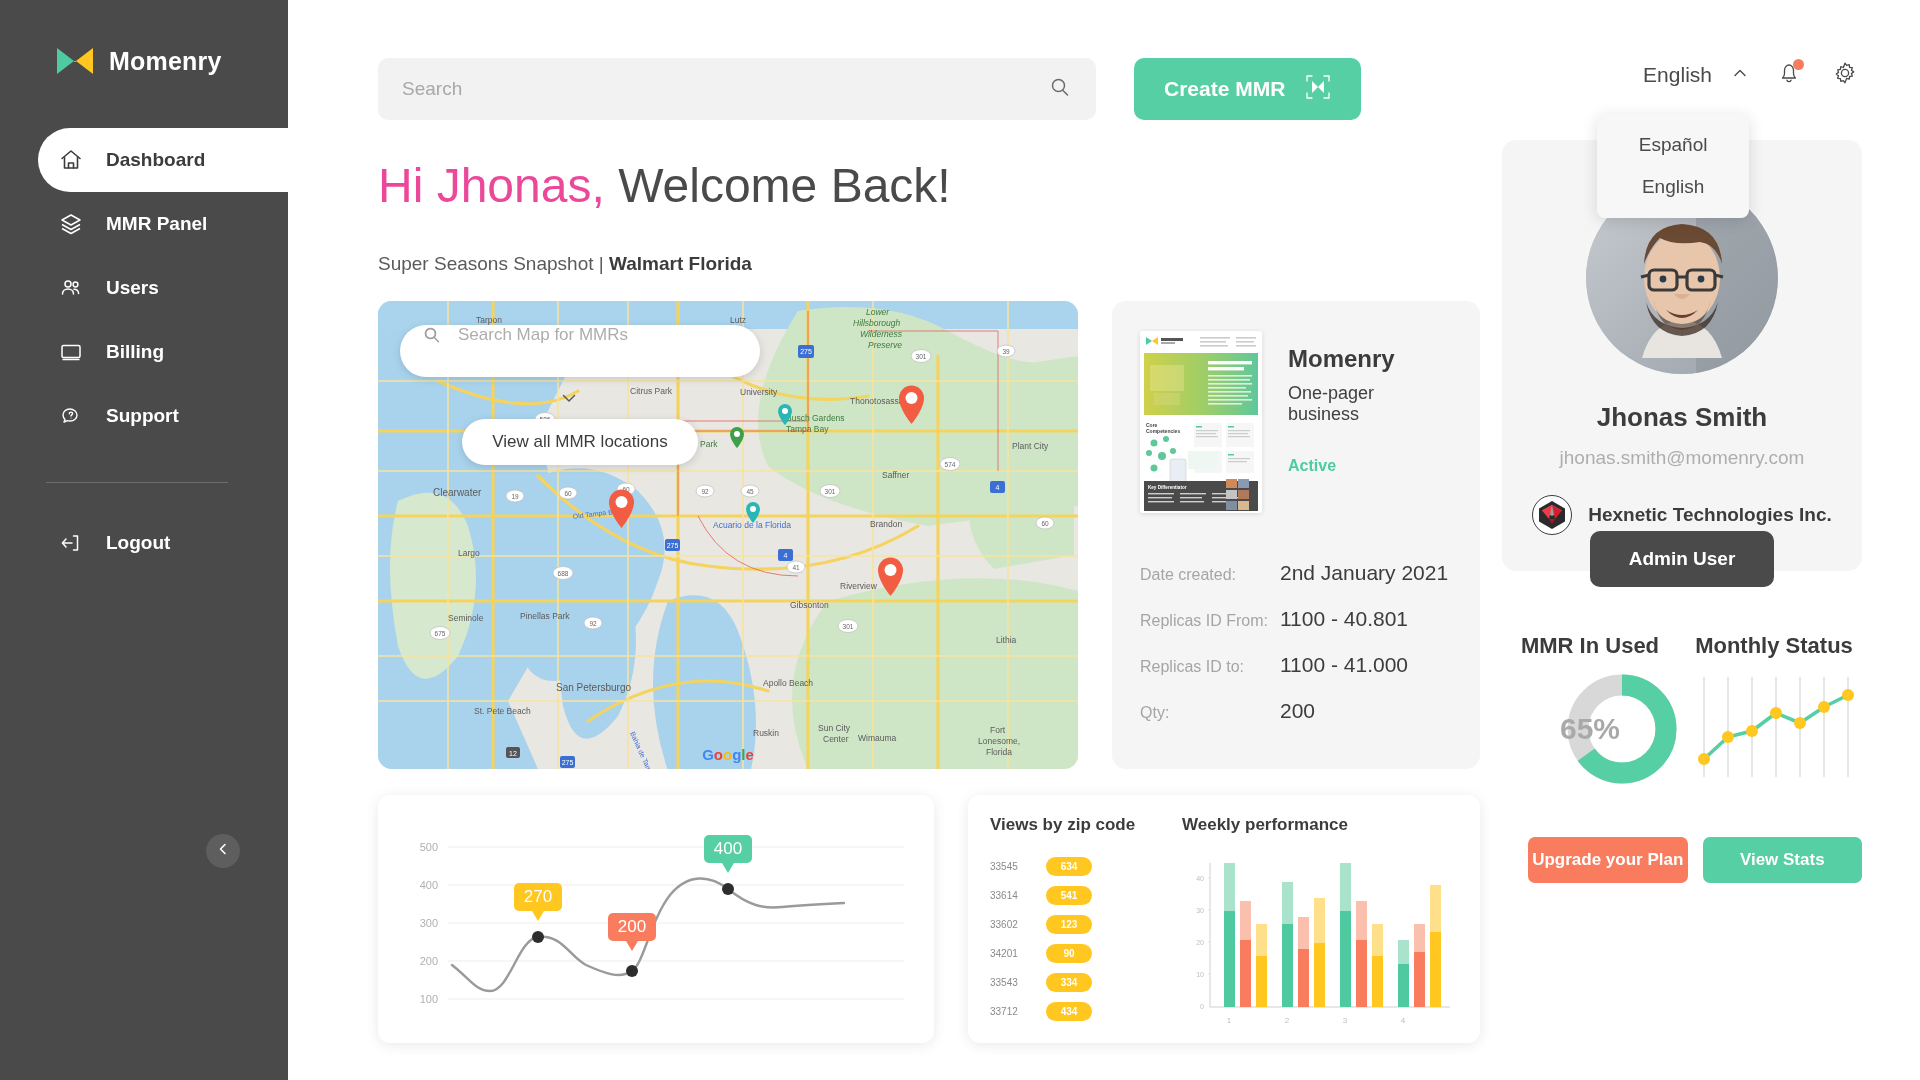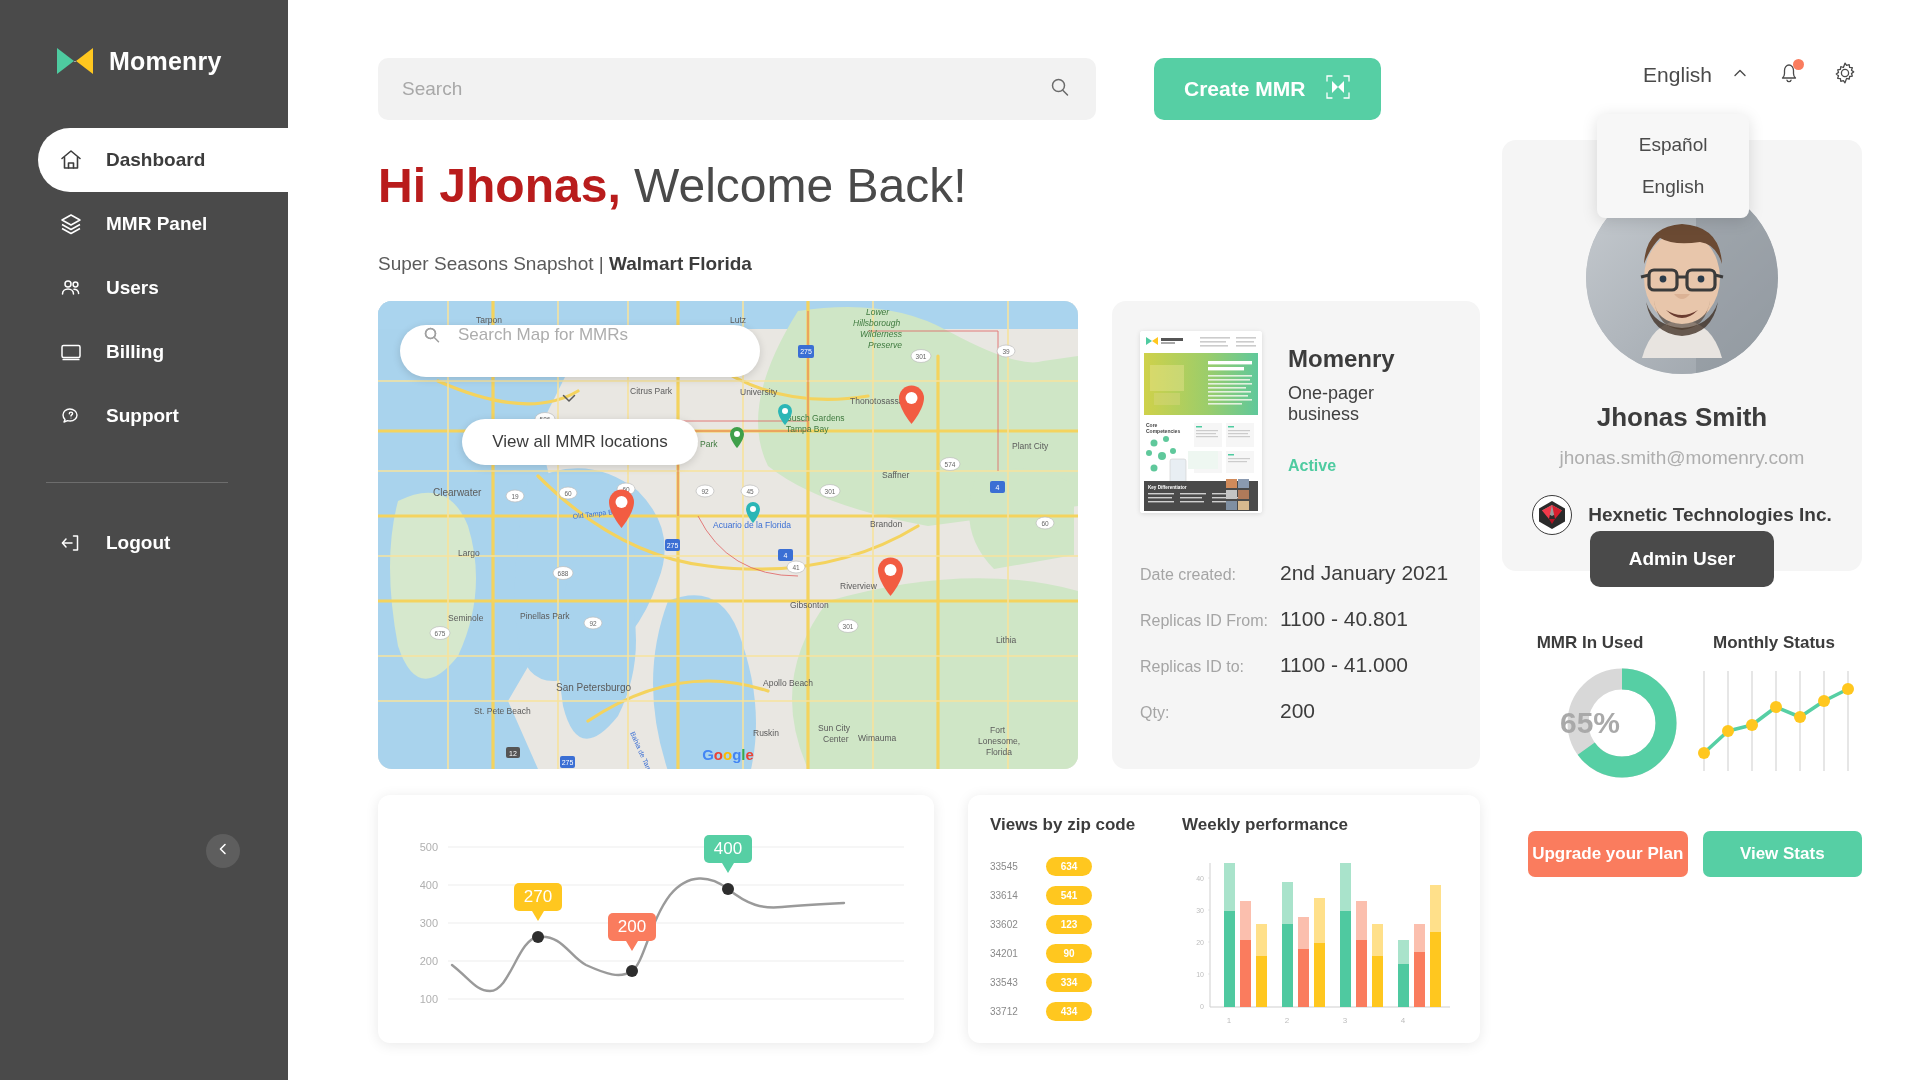--- a/index.html
+++ b/index.html
@@ -52,41 +52,41 @@
   .searchbox {
     width: 718px; height: 62px; background: #f2f2f2; border-radius: 10px;
     display: flex; align-items: center; padding: 0 24px; position: relative;
   }
   .searchbox input {
     flex: 1; border: none; background: transparent; outline: none;
     font-size: 19px; color: #1d4ed8; font-family: "Liberation Sans", sans-serif;
   }
   .searchbox input::placeholder { color: #a8a8a8; }
   .create-btn {
-    margin-left: 58px; height: 62px; padding: 0 30px;
+    margin-left: 38px; height: 62px; padding: 0 30px;
     background: #56cfa4; color: #fff; border: none; border-radius: 10px;
     font-size: 21px; font-weight: bold; display: flex; align-items: center; gap: 20px;
     cursor: pointer; font-family: "Liberation Sans", sans-serif;
   }
   .topbar-right {
     position: absolute; right: 58px; top: 58px; display: flex; align-items: center; gap: 22px;
   }
   .lang-sel { display: flex; align-items: center; gap: 18px; cursor: pointer; }
   .lang-sel span { font-size: 21px; color: #4a4a4a; }
   .icon-btn { width: 34px; height: 34px; display: flex; align-items: center; justify-content: center; cursor: pointer; position: relative; }
   .bell-dot { position: absolute; top: 1px; right: 2px; width: 11px; height: 11px; border-radius: 50%; background: #fa7c5e; }
   .lang-menu {
     position: absolute; top: 56px; left: -46px; width: 152px;
     background: #f7f7f7; border-radius: 8px;
     box-shadow: 0 3px 16px rgba(0,0,0,.13); padding: 10px 0; z-index: 40;
   }
   .lang-menu div { padding: 10px 0; text-align: center; font-size: 19px; color: #4a4a4a; cursor: pointer; }
 
   .greeting { padding: 38px 0 0 90px; font-size: 48px; color: #4a4a4a; }
-  .greeting b { font-weight: bold; color: #b91c1c; }
+  .greeting b { font-weight: normal; color: #ec4899; }
   .greeting span { font-weight: normal; }
   .subhead { padding: 40px 0 0 90px; font-size: 19px; color: #5a5a5a; }
   .subhead b { font-weight: bold; color: #3c3c3c; }
 
   .grid { display: flex; padding: 26px 0 0 90px; gap: 34px; }
 
   
   .map-card {
     width: 700px; height: 468px; border-radius: 14px; overflow: hidden;
     position: relative; background: #e8e6e1;
@@ -141,21 +141,21 @@
   .porg-name { font-size: 19px; font-weight: bold; color: #3c3c3c; }
   .admin-btn {
     position: absolute; left: 50%; transform: translateX(-50%); bottom: -16px;
     width: 184px; height: 56px; background: #4a4a4a; color: #fff;
     border: none; border-radius: 10px; font-size: 19px; font-weight: bold; cursor: pointer;
     font-family: "Liberation Sans", sans-serif;
   }
 
   .stats-row { display: flex; margin-top: 62px; gap: 8px; }
   .stat-block { flex: 1; text-align: center; }
-  .stat-title { font-size: 17px; font-weight: bold; color: #3c3c3c; }
+  .stat-title { font-size: 22px; font-weight: bold; color: #3c3c3c; }
   .donut-wrap { margin-top: 14px; display: flex; justify-content: flex-end; position: relative; }
   .donut-label {
     position: absolute; top: 50%; left: 50%; transform: translate(-50%,-50%);
     font-size: 30px; font-weight: bold; color: #a9a9a9;
   }
   .action-row { display: flex; gap: 15px; margin-top: 48px; margin-left: 26px; }
   .btn-upgrade, .btn-stats {
     flex: 1; height: 46px; border: none; border-radius: 7px; color: #fff;
     font-size: 17px; font-weight: bold; cursor: pointer; font-family: "Liberation Sans", sans-serif;
   }

